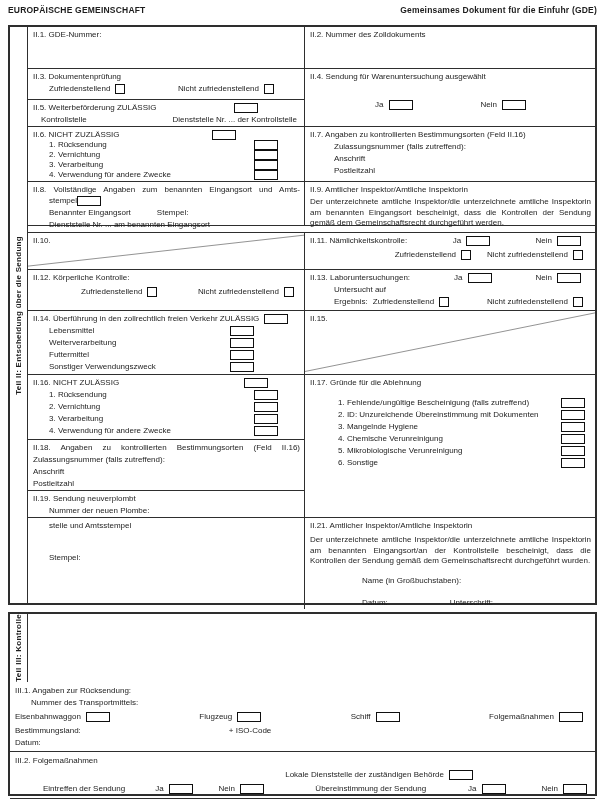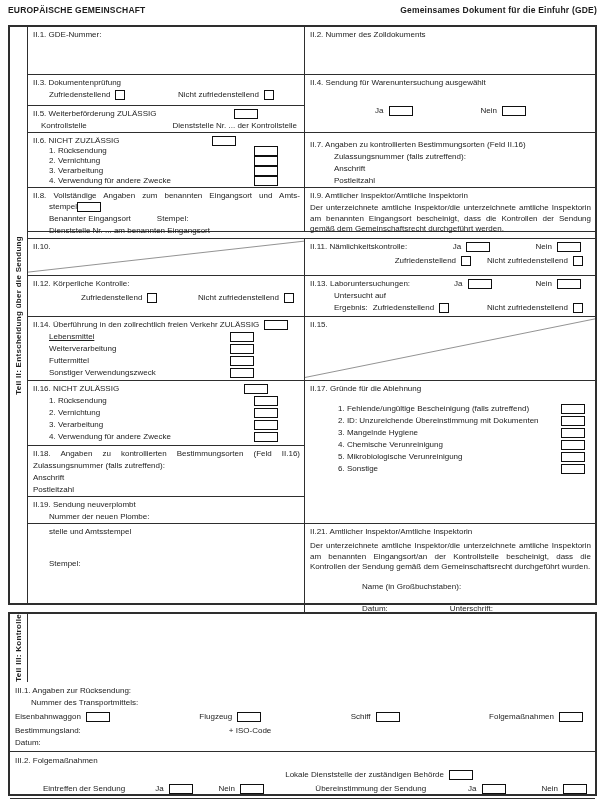--- a/index.html
+++ b/index.html
@@ -51,21 +51,21 @@
     <span>EUROPÄISCHE GEMEINSCHAFT</span>
     <span>Gemeinsames Dokument für die Einfuhr (GDE)</span>
   </div>
 
   <div class="box box1">
     <div class="strip">
       <span class="vlabel">Teil II: Entscheidung über die Sendung</span>
     </div>
     <div class="content">
 
-      <div class="row" style="height:48px;">
+      <div class="row" style="height:42px;">
         <div class="lcell cell">
           <span>II.1. GDE-Nummer:</span>
         </div>
         <div class="rcell cell">
           <span>II.2. Nummer des Zolldokuments</span>
         </div>
       </div>
 
       <div class="row" style="height:58px;">
         <div class="lcell stack">
@@ -105,21 +105,21 @@
                 <span class="cbw"></span>
               </span>
             <span class="opt">
                 <span>Nein</span>
                 <span class="cbw"></span>
               </span>
           </div>
         </div>
       </div>
 
-      <div class="row" style="height:55px;align-items:flex-end;">
+      <div class="row" style="height:55px;">
         <div class="lcell cell">
           <div class="line sb" style="padding-right:64px;">
             <span>II.6. NICHT ZUZLÄSSIG</span>
             <span class="cbw"></span>
           </div>
           <div class="line sb" style="padding-left:16px;padding-right:22px;">
             <span>1. Rücksendung</span>
             <span class="cbw"></span>
           </div>
           <div class="line sb" style="padding-left:16px;padding-right:22px;">
@@ -252,21 +252,21 @@
           </div>
         </div>
       </div>
 
       <div class="row" style="height:64px;">
         <div class="lcell cell">
           <div class="line sb" style="padding-right:12px;">
             <span>II.14. Überführung in den zollrechtlich freien Verkehr ZULÄSSIG</span>
             <span class="cbw"></span>
           </div>
-          <div class="line sb mt2" style="padding-left:16px;padding-right:46px;text-decoration:underline;">
+          <div class="line sb mt2" style="padding-left:16px;padding-right:46px;">
             <span>Lebensmittel</span>
             <span class="cbw"></span>
           </div>
           <div class="line sb mt2" style="padding-left:16px;padding-right:46px;">
             <span>Weiterverarbeitung</span>
             <span class="cbw"></span>
           </div>
           <div class="line sb mt2" style="padding-left:16px;padding-right:46px;">
             <span>Futtermittel</span>
             <span class="cbw"></span>

